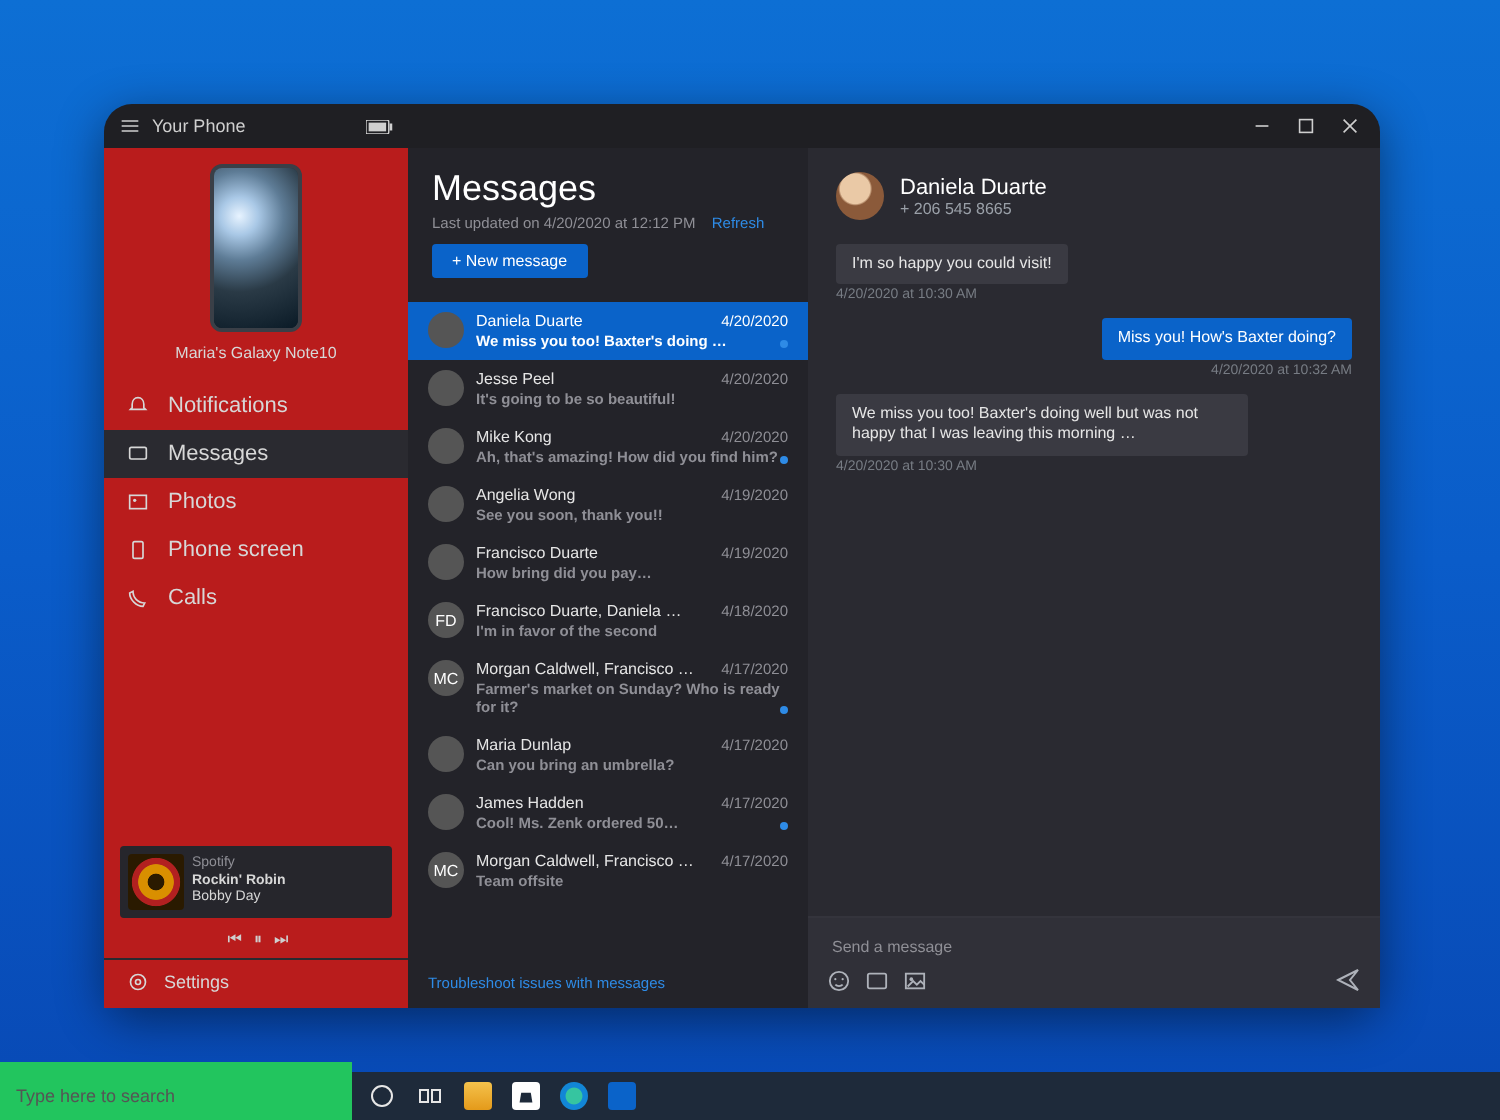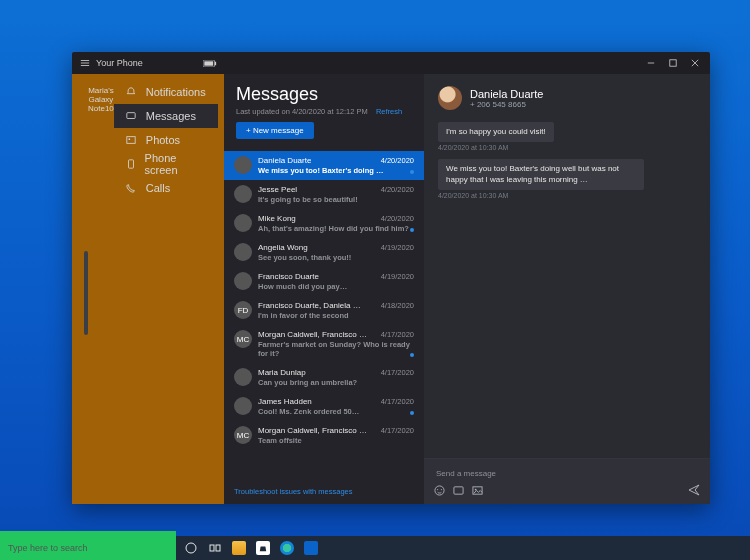--- a/index.html
+++ b/index.html
@@ -1,35 +1,35 @@
 <!DOCTYPE html>
 <html><head>
 <meta charset="utf-8">
 <style>
   * { margin: 0; padding: 0; box-sizing: border-box; font-family: "Segoe UI", Arial, sans-serif; }
   html, body { width: 750px; height: 560px; overflow: hidden; }
   body { background: linear-gradient(180deg, #0d6fd4 0%, #0a5cc9 50%, #0849b5 100%); position: relative; }
 
   
-  .app-window { position: absolute; left: 72px; top: 52px; width: 638px; height: 452px; background: #1f1f23; border-radius: 2px; box-shadow: 0 6px 24px rgba(0,0,0,.45); display: flex; flex-direction: column; color: #e6e6e6; }
+  .app-window { position: absolute; left: 52px; top: 52px; width: 638px; height: 452px; background: #1f1f23; border-radius: 14px; box-shadow: 0 6px 24px rgba(0,0,0,.45); display: flex; flex-direction: column; color: #e6e6e6; }
 
   
   .titlebar { height: 22px; display: flex; align-items: center; padding: 0 4px 0 8px; font-size: 9px; color: #cfcfcf; }
   .titlebar .hamburger { margin-right: 6px; display: inline-flex; }
   .titlebar .title { flex: 0 0 auto; }
   .titlebar .battery { margin-left: 60px; font-size: 9px; }
   .titlebar .spacer { flex: 1; }
   .winbtn { width: 22px; height: 22px; display: inline-flex; align-items: center; justify-content: center; color: #cfcfcf; }
   .winbtn svg { width: 8px; height: 8px; }
 
   
   .app-body { flex: 1; display: flex; min-height: 0; }
 
   
-  .sidebar { width: 152px; background: #a16207; display: flex; flex-direction: row; padding: 6px 0 0 12px; }
+  .sidebar { width: 152px; background: #b91c1c; display: flex; flex-direction: column; padding: 6px 0 0 0; }
   .phone-preview { align-self: center; width: 46px; height: 84px; border-radius: 6px; background: linear-gradient(170deg,#2a3a46,#0a1a26); border: 2px solid #3a3f47; position: relative; overflow: hidden; margin-top: 2px; }
   .phone-preview::before { content: ""; position: absolute; inset: 0; background: radial-gradient(circle at 30% 30%, #e7f3ff 0%, #a9c8e6 15%, #5e7c96 35%, #2a3a46 60%, #0a1a26 100%); }
   .phone-label { text-align: center; font-size: 8px; color: #d7d7d7; margin: 6px 0 10px; }
   .nav { display: flex; flex-direction: column; }
   .nav-item { display: flex; align-items: center; gap: 8px; font-size: 11px; color: #d7d7d7; height: 24px; padding: 0 12px; }
   .nav-item.active { background: #2a2a30; }
   .nav-item .ico { width: 12px; display: inline-flex; color: #d7d7d7; }
   .sidebar .flex-spacer { flex: 1; }
   .media-card { margin: 6px 8px; background: #26262c; border-radius: 2px; padding: 4px; display: flex; gap: 4px; align-items: center; }
   .album-art { width: 28px; height: 28px; border-radius: 2px; background: radial-gradient(circle at 50% 50%, #2a1a00 0 20%, #d98f00 22% 44%, #b22020 46% 60%, #2a1a00 62% 100%); }
@@ -259,21 +259,21 @@
               <div class="preview">See you soon, thank you!!</div>
             </div>
           </div>
           <div class="convo-item">
             <div class="avatar av-photo3"></div>
             <div class="meta">
               <div class="top">
                 <div class="name">Francisco Duarte</div>
                 <div class="date">4/19/2020</div>
               </div>
-              <div class="preview">How much did you pay…</div>
+              <div class="preview">How bring did you pay…</div>
             </div>
           </div>
           <div class="convo-item">
             <div class="avatar av-init-blue">FD</div>
             <div class="meta">
               <div class="top">
                 <div class="name">Francisco Duarte, Daniela …</div>
                 <div class="date">4/18/2020</div>
               </div>
               <div class="preview">I'm in favor of the second</div>
@@ -330,20 +330,24 @@
         <div class="avatar av-photo1"></div>
         <div>
           <div class="name">Daniela Duarte</div>
           <div class="phone">+ 206 545 8665</div>
         </div>
       </div>
       <div class="chat-body" id="chat-body">
           <div class="msg-row in">
             <div class="bubble">I'm so happy you could visit!</div>
             <div class="msg-ts">4/20/2020 at 10:30 AM</div>
+          </div>
+          <div class="msg-row out">
+            <div class="bubble">Miss you! How's Baxter doing?</div>
+            <div class="msg-ts">4/20/2020 at 10:32 AM</div>
           </div>
           <div class="msg-row in">
             <div class="bubble">We miss you too! Baxter's doing well but was not happy that I was leaving this morning …</div>
             <div class="msg-ts">4/20/2020 at 10:30 AM</div>
           </div>
         </div>
       <div class="composer">
         <div class="compose-input">Send a message</div>
         <div class="compose-tools">
           <span>

